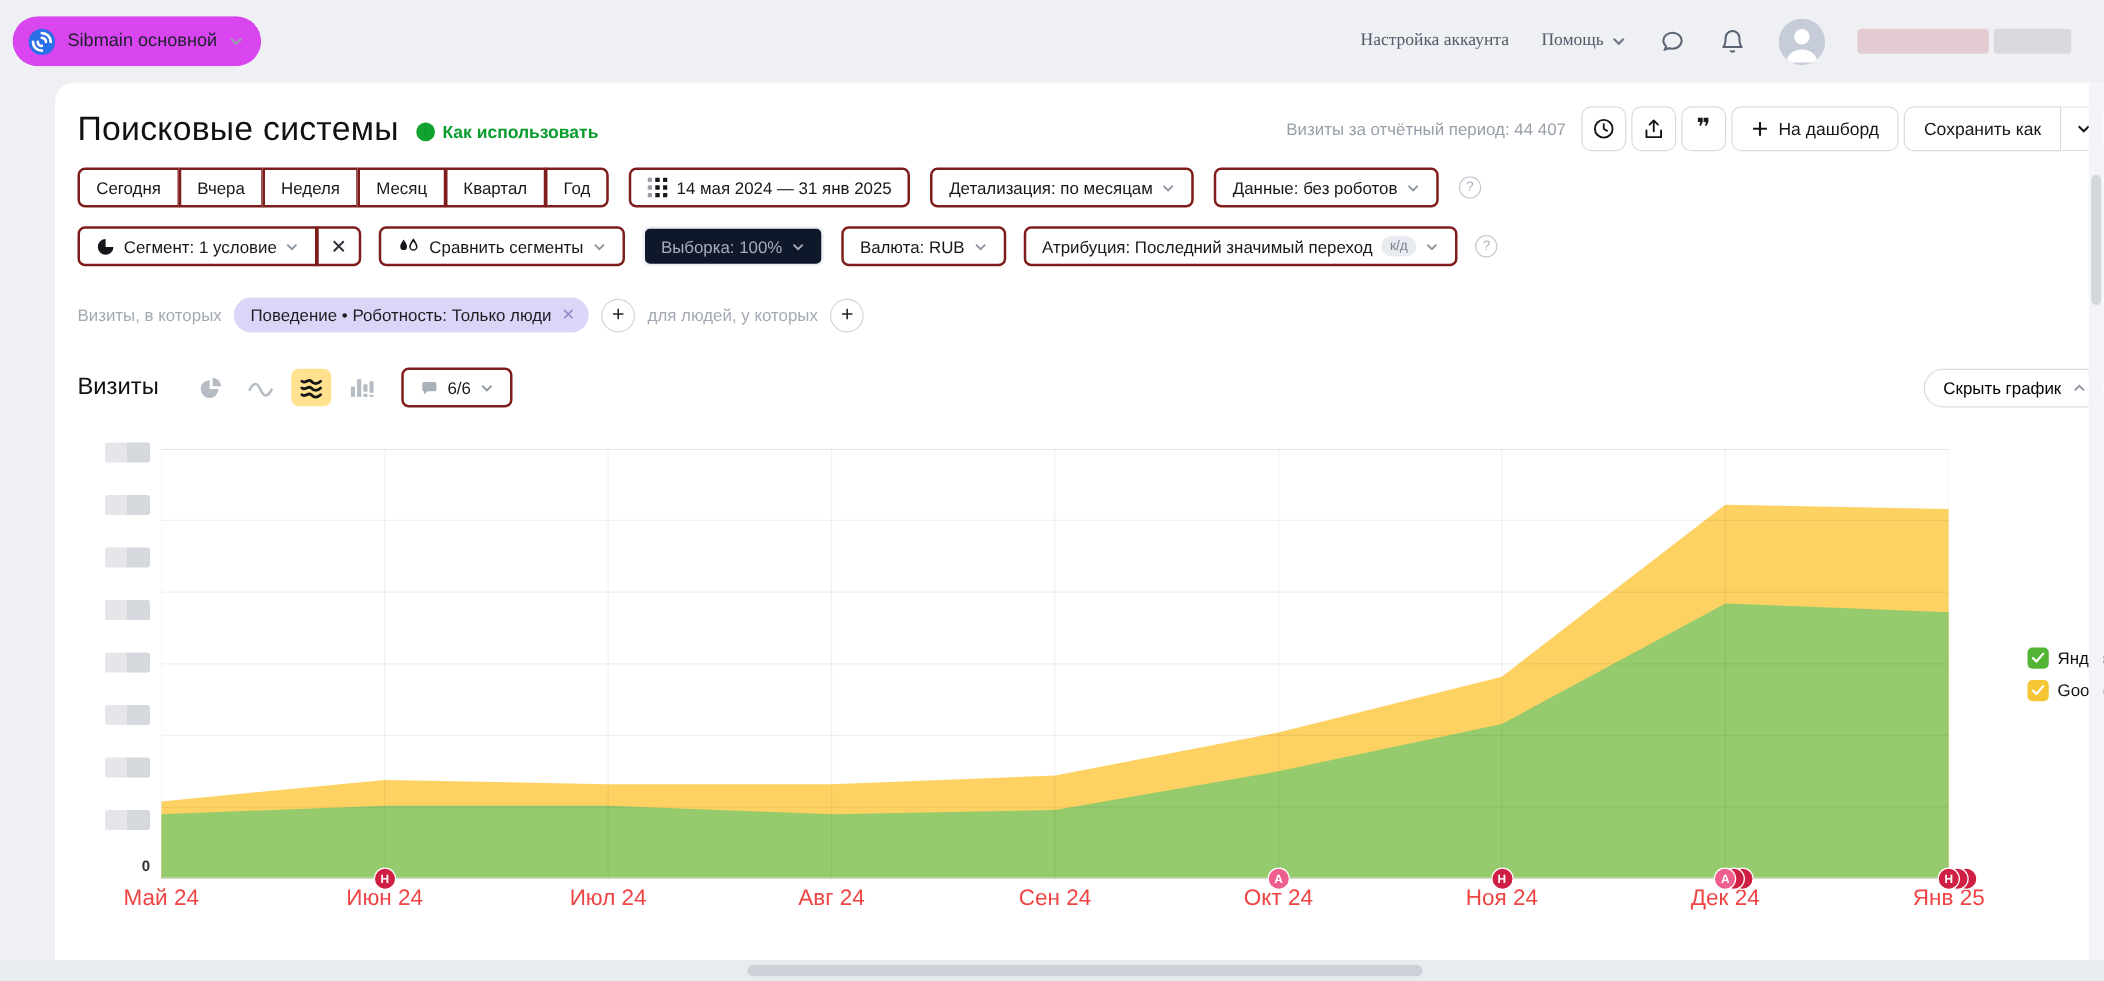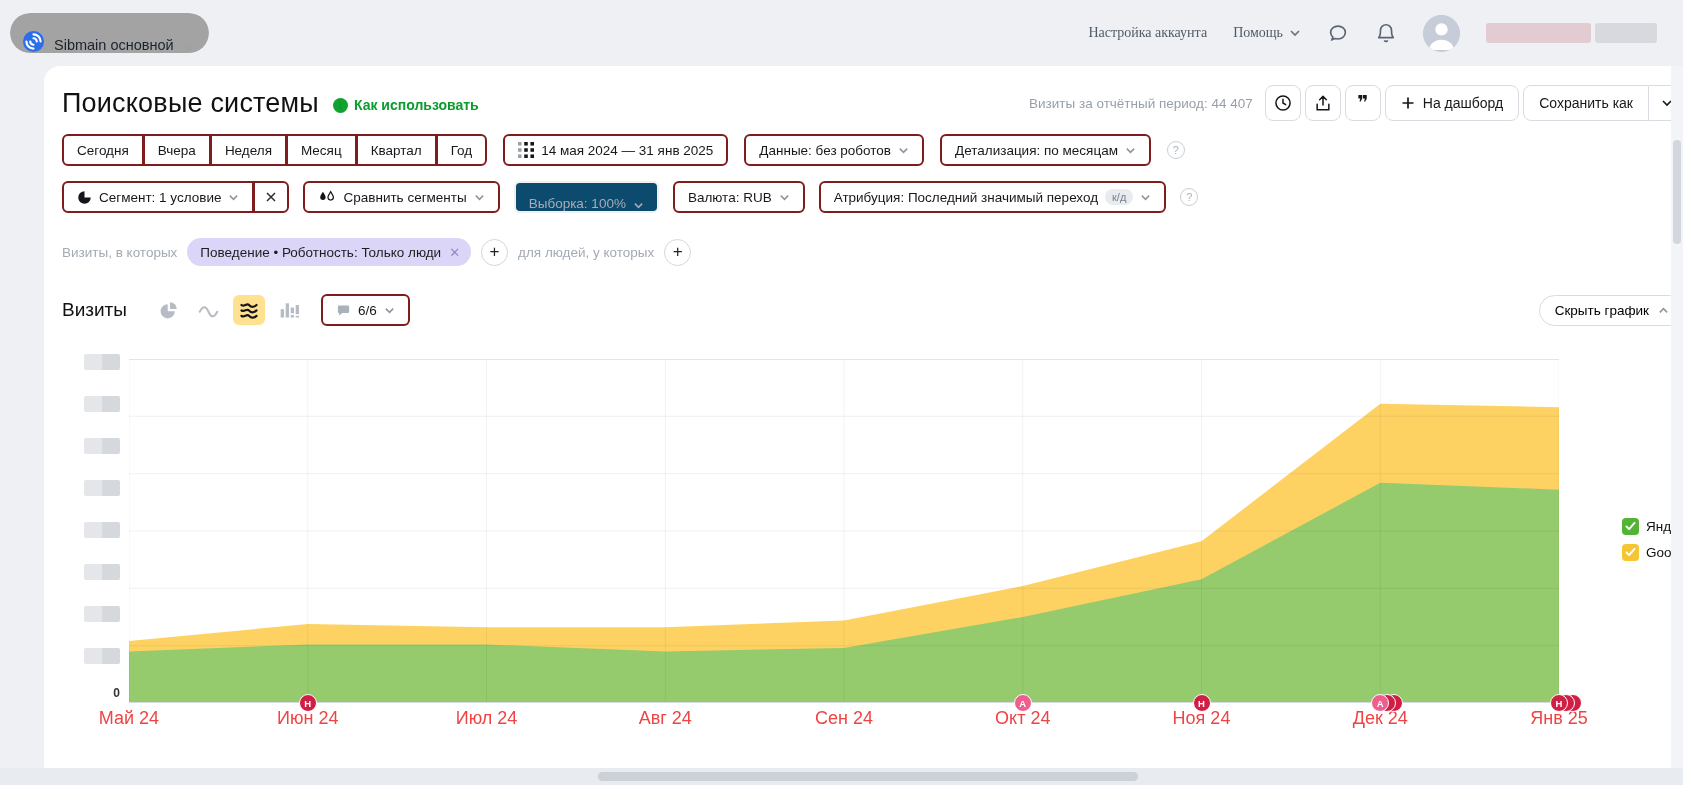--- a/index.html
+++ b/index.html
@@ -3,21 +3,21 @@
 <meta charset="utf-8">
 <style>
   * { margin:0; padding:0; box-sizing:border-box; }
   html,body { width:1683px; height:785px; }
   body { font-family:"Liberation Sans","DejaVu Sans",sans-serif; background:#eef0f4; color:#19191c; overflow:hidden; position:relative; }
   svg { display:block; }
 
   
   .tophdr { position:absolute; left:0; top:0; width:1683px; height:66px; background:#eef0f4; display:flex; align-items:center; }
   .counter-pill { position:absolute; left:10px; top:13px; height:40px; border-radius:20px; display:flex; align-items:stretch; overflow:hidden; background:#e3e8ef; }
-  .counter-main { background:#a3a3a3; display:flex; align-items:flex-end; gap:9px; padding:0 14px 0 12px; border-radius:20px; }
+  .counter-main { background:#d946ef; display:flex; align-items:center; gap:9px; padding:0 14px 0 12px; border-radius:20px; }
   .counter-main .name { font-size:14.5px; color:#1c222c; }
   .counter-sub { display:flex; align-items:center; gap:7px; padding:0 16px 0 13px; font-size:14px; }
   .counter-sub .domain { color:#8d96a4; }
   .counter-sub .dot { color:#8d96a4; }
   .counter-sub .cid { color:#3c434e; }
   .hdr-right { position:absolute; right:26px; top:0; height:66px; display:flex; align-items:center; gap:26px; }
   .hdr-link { font-size:14px; color:#515b68; cursor:pointer; display:flex; align-items:center; gap:6px;font-family:Liberation Serif, serif; }
   .hdr-ic { width:22px; height:22px; cursor:pointer; }
   .avatar { width:37px; height:37px; border-radius:50%; overflow:hidden; background:#c7cdd8; }
   .redacted-name { display:flex; gap:4px; align-items:center; }
@@ -43,21 +43,21 @@
   .split .arrow { width:36px; border:1px solid #d8dce2; border-left:none; border-radius:0 8px 8px 0; background:#fff; display:flex; align-items:center; justify-content:center; cursor:pointer; }
 
   
   .r-f1 { position:absolute; left:18px; top:68px; height:32px; display:flex; align-items:center; gap:16px; }
   .r-f2 { position:absolute; left:18px; top:114px; height:34px; display:flex; align-items:center; gap:14px; }
   .sbtn { height:32px; border:2px solid #7f1d1d; border-radius:6px; background:#fff; display:inline-flex; align-items:center; gap:7px; padding:0 13px; font-size:13.5px; color:#17181c; cursor:pointer; white-space:nowrap; }
   .group { display:inline-flex; }
   .group .sbtn { border-radius:0; margin-left:-1px; }
   .group .sbtn:first-child { border-radius:6px 0 0 6px; margin-left:0; }
   .group .sbtn:last-child { border-radius:0 6px 6px 0; }
-  .sbtn.disabled { background:#0c4a6e; border-color:#eef0f3; color:#a6adb6; cursor:default;align-items:flex-end; }
+  .sbtn.disabled { background:#0f172a; border-color:#eef0f3; color:#a6adb6; cursor:default; }
   .sbtn.disabled .chv path { stroke:#a6adb6; }
   .chv { width:11px; height:11px; margin-top:1px; }
   .chv path { stroke:#8d95a1; stroke-width:1.7; fill:none; }
   .qmark { width:18px; height:18px; border-radius:50%; border:1.5px solid #c9ced5; color:#aeb4bc; font-size:11px; display:flex; align-items:center; justify-content:center; cursor:pointer; }
   .xbtn { width:36px; justify-content:center; padding:0; }
   .badge { background:#e8ebef; color:#7b828c; font-size:11px; padding:2px 7px; border-radius:9px; }
 
   
   .r-chips { position:absolute; left:18px; top:172px; height:28px; display:flex; align-items:center; gap:10px; }
   .mut { font-size:13.5px; color:#a3aab3; }
@@ -206,27 +206,27 @@
             <rect x="7" y="7" width="4" height="4" fill="#15161a"></rect>
             <rect x="14" y="7" width="4" height="4" fill="#15161a"></rect>
             <rect x="0" y="14" width="4" height="4" fill="#9aa0a8"></rect>
             <rect x="7" y="14" width="4" height="4" fill="#15161a"></rect>
             <rect x="14" y="14" width="4" height="4" fill="#15161a"></rect>
           </g>
       </svg>
       <span>14 мая 2024 — 31 янв 2025</span>
     </button>
     <button class="sbtn">
+      <span>Детализация: по месяцам</span>
+      <svg class="chv" viewBox="0 0 12 12">
+          <path d="M2 4l4 4 4-4"></path>
+        </svg>
+    </button>
+    <button class="sbtn">
       <span>Данные: без роботов</span>
-      <svg class="chv" viewBox="0 0 12 12">
-          <path d="M2 4l4 4 4-4"></path>
-        </svg>
-    </button>
-    <button class="sbtn">
-      <span>Детализация: по месяцам</span>
       <svg class="chv" viewBox="0 0 12 12">
           <path d="M2 4l4 4 4-4"></path>
         </svg>
     </button>
     <span class="qmark">?</span>
   </div>
 
   <div class="r-f2">
     <span class="group">
       <button class="sbtn">

